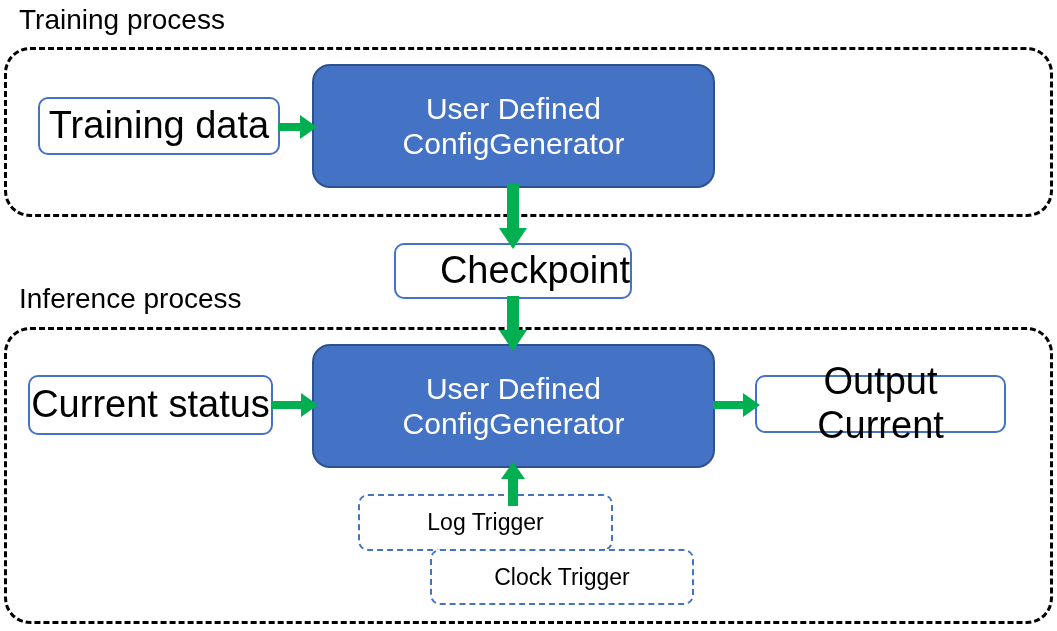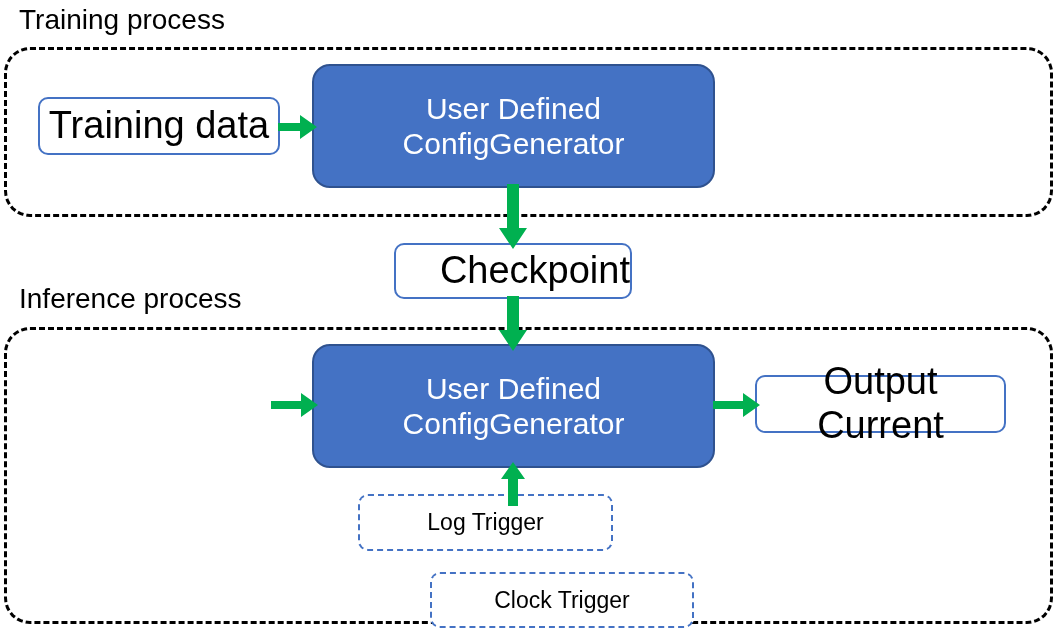--- a/index.html
+++ b/index.html
@@ -94,21 +94,21 @@
   }
 
   
   #node-training-data   { left: 38px;  top: 97px;  width: 242px; height: 58px; }
   #node-train-process   { left: 312px; top: 64px;  width: 403px; height: 124px; }
   #node-checkpoint      { left: 394px; top: 243px; width: 238px; height: 56px; justify-content: flex-end; }
   #node-current-status  { left: 28px;  top: 375px; width: 245px; height: 60px; }
   #node-infer-process   { left: 312px; top: 344px; width: 403px; height: 124px; }
   #node-output-config   { left: 755px; top: 375px; width: 251px; height: 58px; }
   #node-log-trigger     { left: 358px; top: 494px; width: 255px; height: 57px; z-index: 3; }
-  #node-clock-trigger   { left: 430px; top: 572px; width: 264px; height: 56px; z-index: 4; text-align: center; }
+  #node-clock-trigger   { left: 430px; top: 549px; width: 264px; height: 56px; z-index: 4; text-align: center; }
 
   .node-line { display: block; }
 
   
   .arrow {
     position: absolute;
     z-index: 5;
   }
   .arrow svg { display: block; overflow: visible; }
 
@@ -140,20 +140,23 @@
     <div>
       <span class="node-line">User Defined</span>
       <span class="node-line">ConfigGenerator</span>
     </div>
   </div>
 
   <div class="node node-plain" id="node-checkpoint">
     <span class="node-line">Checkpoint</span>
   </div>
 
+  <div class="node node-plain" id="node-current-status">
+    <span class="node-line">Current status</span>
+  </div>
 
   <div class="node node-process" id="node-infer-process">
     <div>
       <span class="node-line">User Defined</span>
       <span class="node-line">ConfigGenerator</span>
     </div>
   </div>
 
   <div class="node node-plain" id="node-output-config">
     <span class="node-line">Output Current</span>

